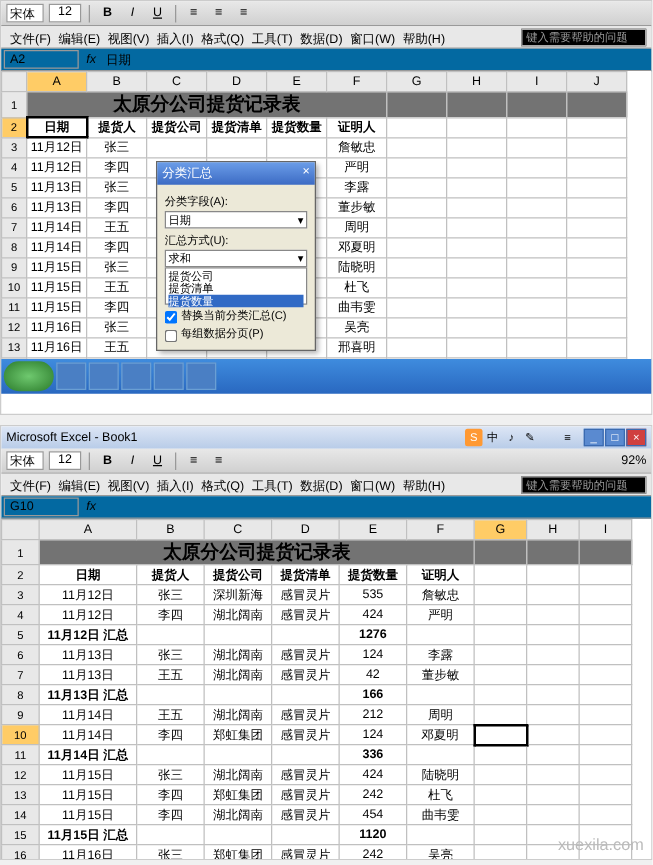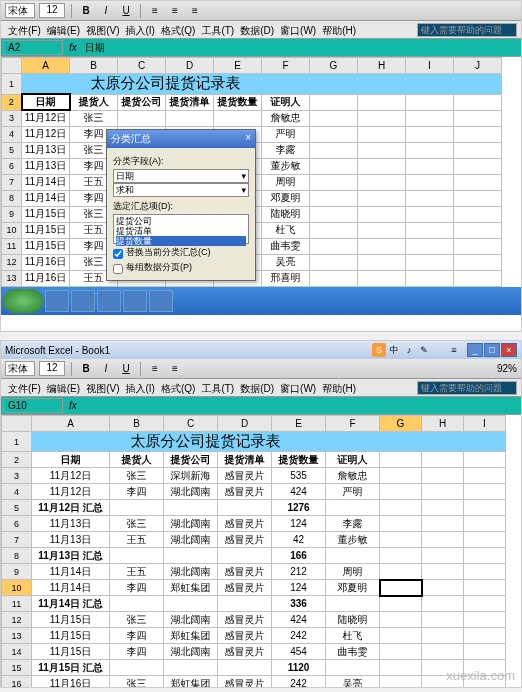--- a/index.html
+++ b/index.html
@@ -7,37 +7,37 @@
 .panel{background:#fff;margin-bottom:8px;border:1px solid #ccc;position:relative}
 .panel-top{height:332px}
 .panel-bot{height:348px;overflow:hidden}
 .toolbar{background:linear-gradient(#e8e8e8,#d0d0d0);border-bottom:1px solid #999;padding:2px 4px;display:flex;align-items:center;gap:4px;font-size:10px;height:20px}
 .toolbar .font-sel{width:30px;height:15px;border:1px solid #999;background:#fff;padding:0 2px}
 .toolbar .size-sel{width:26px;height:15px;border:1px solid #999;background:#fff;padding:0 2px;text-align:center}
 .toolbar .btn{width:16px;height:16px;display:inline-flex;align-items:center;justify-content:center;cursor:pointer}
 .toolbar .sep{width:1px;height:14px;background:#999;margin:0 2px}
 .menubar{background:#e8e8e8;border-bottom:1px solid #999;padding:2px 4px;display:flex;gap:0;font-size:10px;height:18px}
 .menubar span{padding:1px 3px;cursor:pointer}
-.menubar .help-box{margin-left:auto;border:1px solid #aaa;background:#0c4a6e;width:100px;height:14px;font-size:9px;color:#999;padding:0 3px}
-.cell-ref{background:#14b8a6;border-bottom:1px solid #999;display:flex;align-items:center;height:18px;font-size:10px}
+.menubar .help-box{margin-left:auto;border:1px solid #aaa;background:#000000;width:100px;height:14px;font-size:9px;color:#999;padding:0 3px}
+.cell-ref{background:#0369a1;border-bottom:1px solid #999;display:flex;align-items:center;height:18px;font-size:10px}
 .cell-ref .ref-box{width:60px;border:1px solid #999;padding:1px 4px;margin:0 2px}
 .cell-ref .fx{padding:0 4px;font-style:italic}
 .cell-ref .formula{flex:1;padding:1px 4px}
 .grid{position:relative;background:#fff;overflow:auto;height:230px}
 .grid table{border-collapse:collapse;font-size:10px}
 .grid th,.grid td{border:1px solid #c0c0c0;height:16px;text-align:center;white-space:nowrap}
 .grid th{background:#e8e8e8;font-weight:normal}
 .grid .rowh{background:#e8e8e8;width:20px;font-size:9px}
 .grid .colh{width:48px}
-.grid .title-row td{font-size:15px;font-weight:normal;background:#7dd3fc}
+.grid .title-row td{font-size:15px;font-weight:bold;background:#737373}
 .grid .hdr td{font-weight:bold;background:#fff}
 .sel-cell{border:2px solid #000!important}
 .rowh.sel{background:#ffcc66}
 th.sel{background:#ffcc66}
-.dialog{position:absolute;top:72px;left:105px;width:150px;background:#ece9d8;border:1px solid #666;box-shadow:2px 2px 4px rgba(0,0,0,.3);font-size:9px;z-index:10}
+.dialog{position:absolute;top:72px;left:124px;width:128px;background:#ece9d8;border:1px solid #666;box-shadow:2px 2px 4px rgba(0,0,0,.3);font-size:9px;z-index:10}
 .dialog .titlebar{background:linear-gradient(#6b9de8,#3c6bc4);color:#fff;padding:2px 4px;display:flex;justify-content:space-between;font-size:10px}
 .dialog .body{padding:4px 6px}
 .dialog .lbl{margin:3px 0 1px}
 .dialog .sel{width:100%;border:1px solid #888;background:#fff;height:14px;padding:0 2px;display:flex;justify-content:space-between;align-items:center}
 .dialog .listbox{border:1px solid #888;background:#fff;height:30px;padding:1px 2px;line-height:10px}
 .dialog .chk{display:flex;align-items:flex-end;gap:3px;margin:2px 0}
 .dialog .chk input{width:10px;height:10px}
 .taskbar{height:28px;background:linear-gradient(#3f8cde,#2968c0);display:flex;align-items:center;padding:0 2px;gap:2px}
 .taskbar .start{width:40px;height:24px;background:radial-gradient(#6fc96f,#2a7a2a);border-radius:12px}
 .taskbar .tbtn{width:24px;height:22px;background:#4a7fc4;border:1px solid #6a9fd4}
@@ -297,25 +297,25 @@
       <div class="titlebar">
         <span>分类汇总</span>
         <span>×</span>
       </div>
       <div class="body">
         <div class="lbl">分类字段(A):</div>
         <div class="sel">
             <span>日期</span>
             <span>▾</span>
           </div>
+        <div class="lbl">汇总方式(U):</div>
         <div class="sel">
             <span>求和</span>
             <span>▾</span>
           </div>
-        <div class="lbl">选定汇总项(D):</div>
         <div class="listbox">
           <div>提货公司</div>
           <div>提货清单</div>
           <div style="background:#316ac5;color:#fff">提货数量</div>
         </div>
         <label class="chk">
             <input type="checkbox" checked="" style="">
             <span>替换当前分类汇总(C)</span>
           </label>
         <label class="chk">

